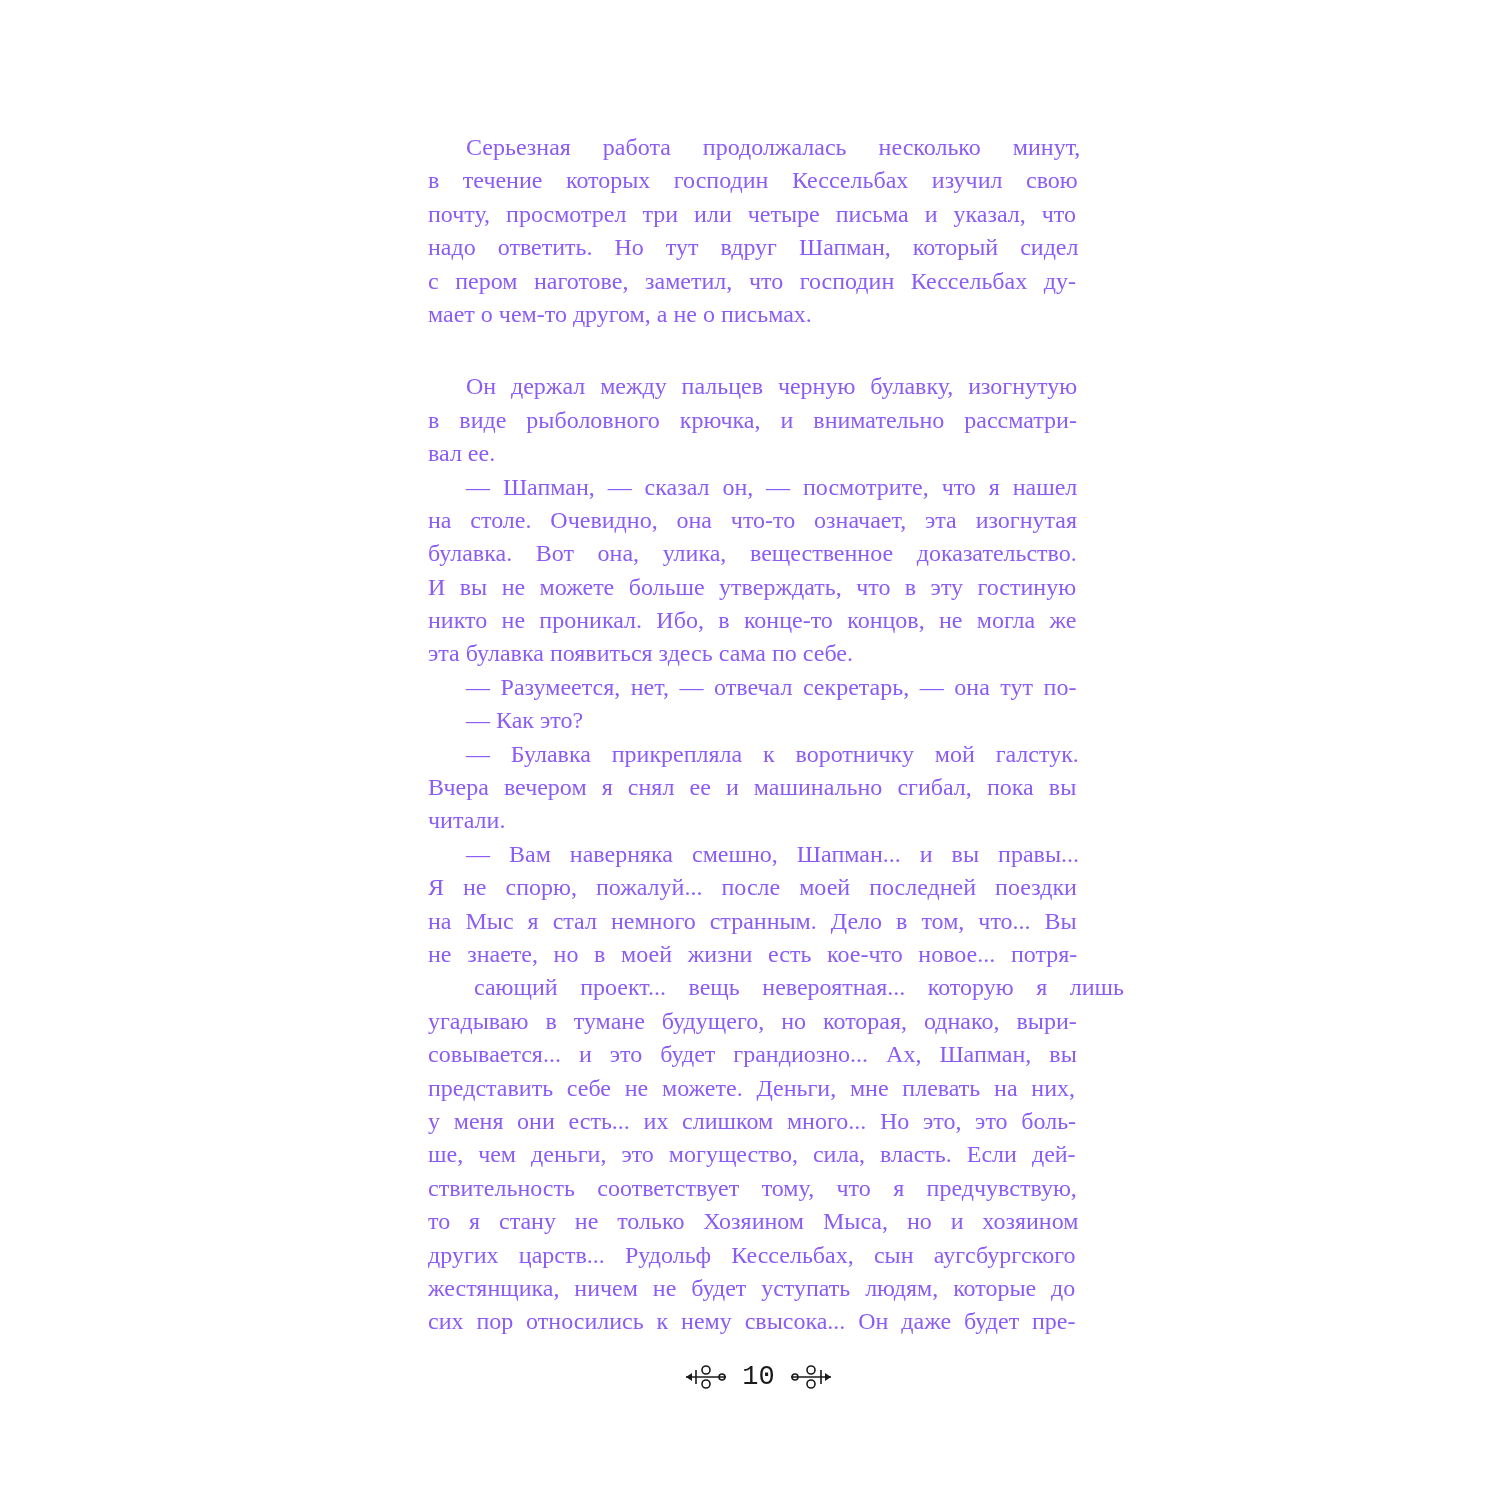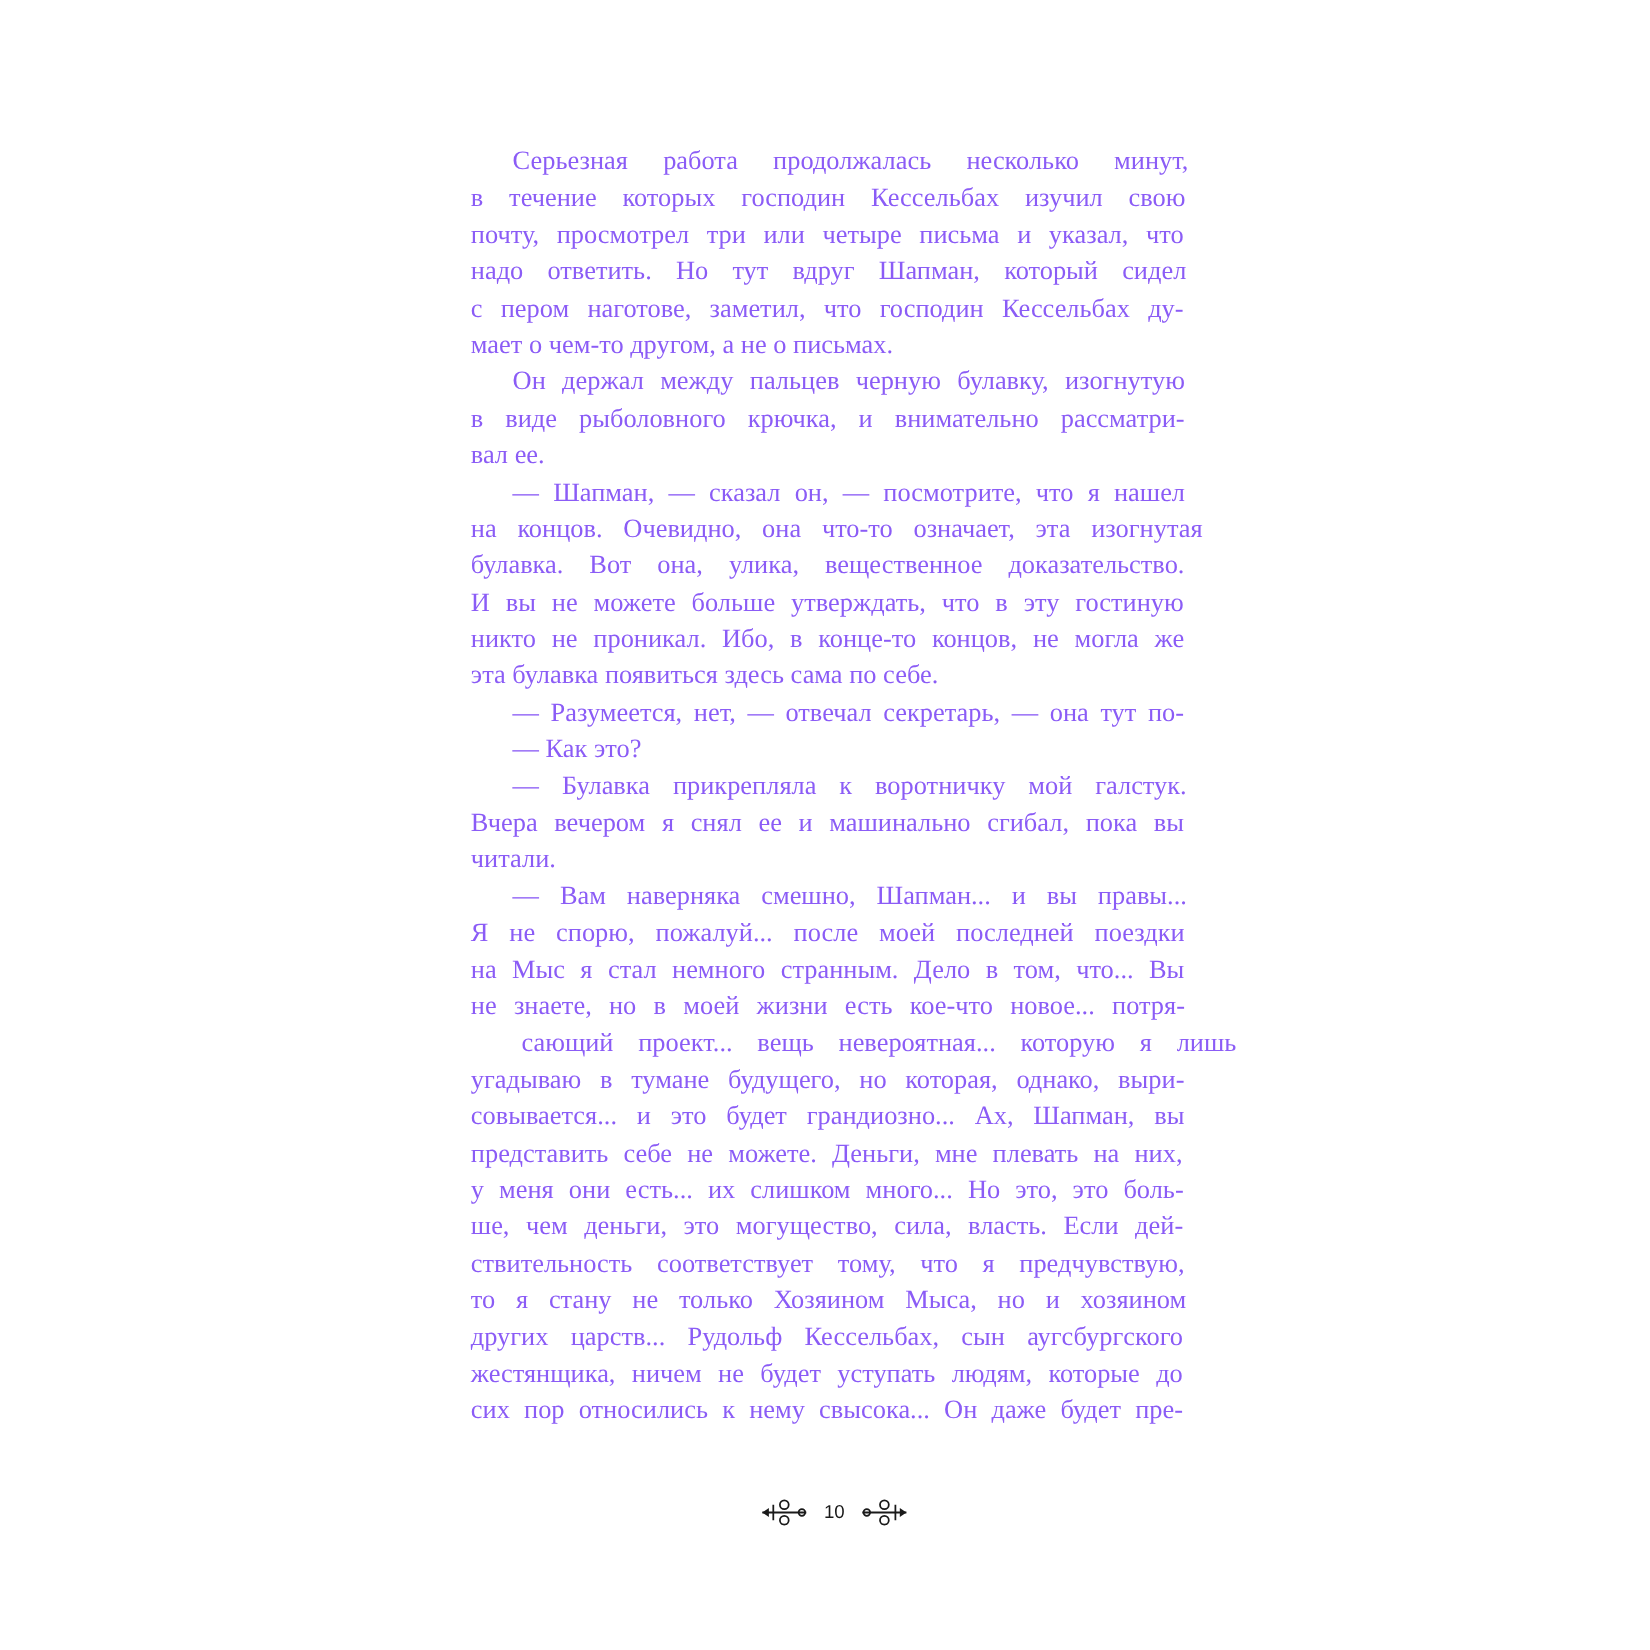--- a/index.html
+++ b/index.html
@@ -25,42 +25,42 @@
   .line.indent { padding-left: 38px; }
   .line.last { text-align-last: left; }
   .footer {
     position: absolute;
     left: 0; right: 0;
     top: 1362px;
     display: flex;
     justify-content: center;
     align-items: center;
     gap: 14px;
-    font-family: Liberation Sans, sans-serif;
-    font-size: 17px;
+    font-family: Liberation Mono, monospace;
+    font-size: 27px;
     color: #1a1a1a;
     margin-left: 17px;
   }
   .orn { width: 44px; height: 26px; display: inline-block; }
 </style>
 </head>
 <body>
 
 <div class="page" id="page-body">
     <span class="line indent" style="display: block; width: auto; word-spacing: 26px; text-align-last: left;">Серьезная работа продолжалась несколько минут,</span>
     <span class="line" style="display: block; width: auto; word-spacing: 17.5px; text-align-last: left;">в течение которых господин Кессельбах изучил свою</span>
     <span class="line" style="display: block; width: auto; word-spacing: 10px; text-align-last: left;">почту, просмотрел три или четыре письма и указал, что</span>
     <span class="line" style="display: block; width: auto; word-spacing: 16px; text-align-last: left;">надо ответить. Но тут вдруг Шапман, который сидел</span>
     <span class="line" style="display: block; width: auto; word-spacing: 10.5714px; text-align-last: left;">с пером наготове, заметил, что господин Кессельбах ду-</span>
     <span class="line last" style="display: block; width: auto;">мает о чем-то другом, а не о письмах.</span>
-    <span class="line indent" style="display: block; width: auto; word-spacing: 8.83333px; text-align-last: left;">Он держал между пальцев черную булавку, изогнутую</span>
+    <span class="line indent" style="display: block; width: auto; word-spacing: 8.83333px; text-align-last: left; margin-top: 39px;">Он держал между пальцев черную булавку, изогнутую</span>
     <span class="line" style="display: block; width: auto; word-spacing: 14px; text-align-last: left;">в виде рыболовного крючка, и внимательно рассматри-</span>
     <span class="line last" style="display: block; width: auto;">вал ее.</span>
     <span class="line indent" style="display: block; width: auto; word-spacing: 6.88889px; text-align-last: left;">— Шапман, — сказал он, — посмотрите, что я нашел</span>
-    <span class="line" style="display: block; width: auto; word-spacing: 12.8571px; text-align-last: left;">на концов. Очевидно, она что-то означает, эта изогнутая</span>
+    <span class="line" style="display: block; width: auto; word-spacing: 12.8571px; text-align-last: left;">на столе. Очевидно, она что-то означает, эта изогнутая</span>
     <span class="line" style="display: block; width: auto; word-spacing: 17.6px; text-align-last: left;">булавка. Вот она, улика, вещественное доказательство.</span>
     <span class="line" style="display: block; width: auto; word-spacing: 8.44444px; text-align-last: left;">И вы не можете больше утверждать, что в эту гостиную</span>
     <span class="line" style="display: block; width: auto; word-spacing: 8.33333px; text-align-last: left;">никто не проникал. Ибо, в конце-то концов, не могла же</span>
     <span class="line last" style="display: block; width: auto;">эта булавка появиться здесь сама по себе.</span>
     <span class="line indent" style="display: block; width: auto; word-spacing: 4.55556px; text-align-last: left;">— Разумеется, нет, — отвечал секретарь, — она тут по-</span>
     <span class="line indent last" style="display: block; width: auto;">— Как это?</span>
     <span class="line indent" style="display: block; width: auto; word-spacing: 14.8333px; text-align-last: left;">— Булавка прикрепляла к воротничку мой галстук.</span>
     <span class="line" style="display: block; width: auto; word-spacing: 9.11111px; text-align-last: left;">Вчера вечером я снял ее и машинально сгибал, пока вы</span>
     <span class="line last" style="display: block; width: auto;">читали.</span>
     <span class="line indent" style="display: block; width: auto; word-spacing: 13px; text-align-last: left;">— Вам наверняка смешно, Шапман... и вы правы...</span>

